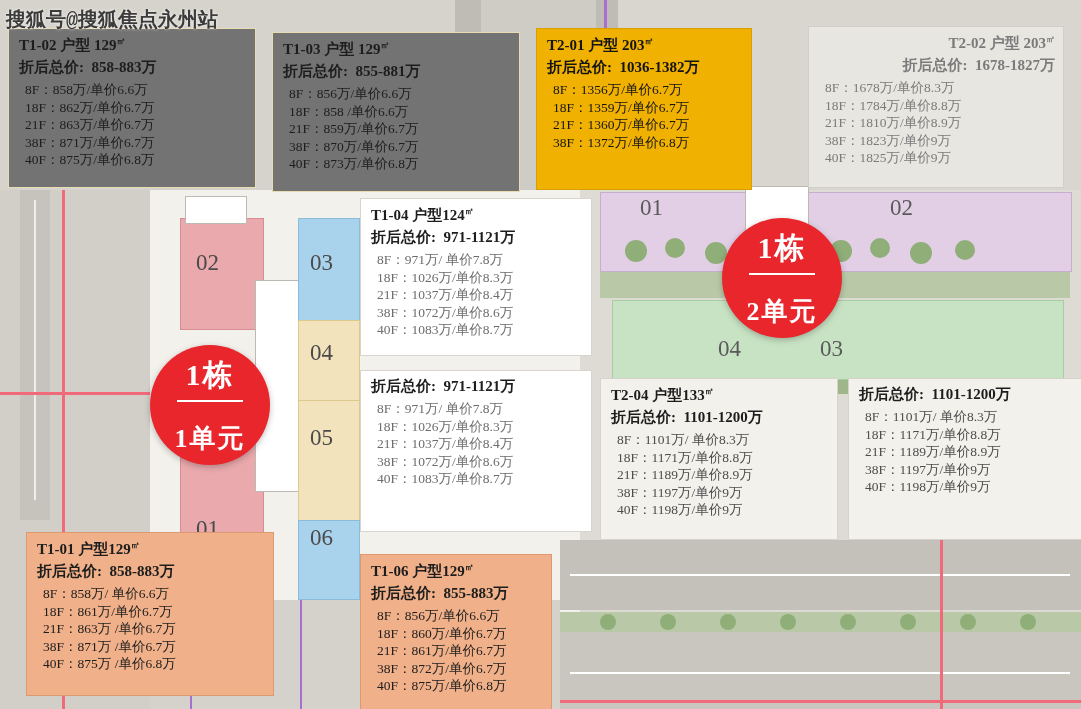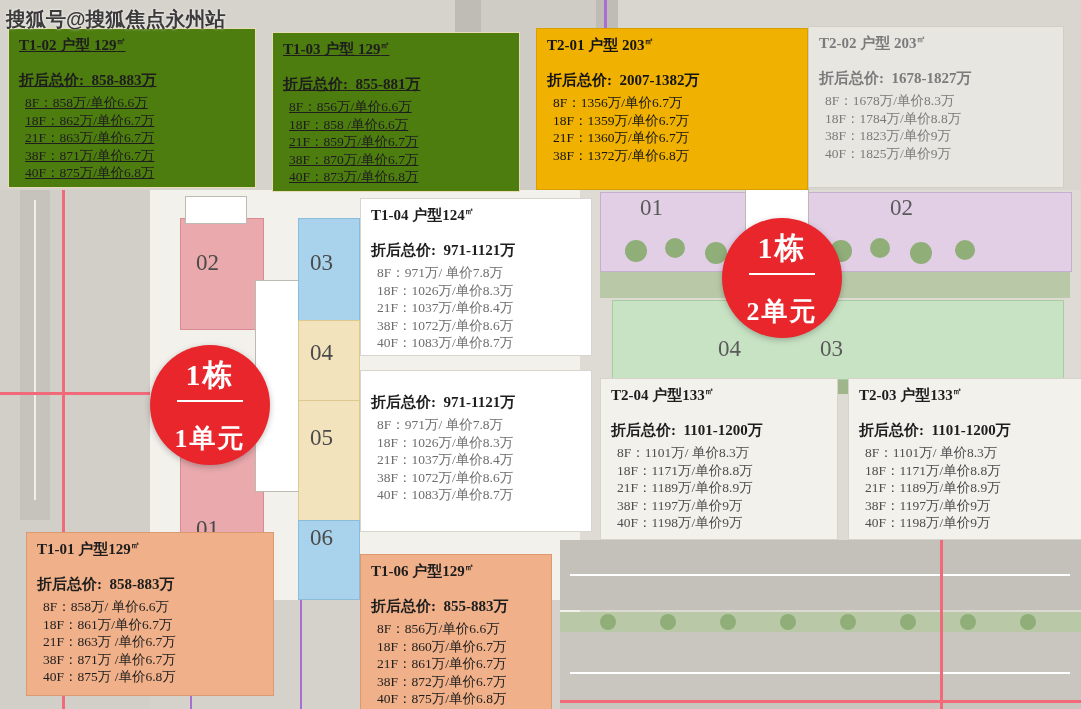--- a/index.html
+++ b/index.html
@@ -41,38 +41,38 @@
     align-items:center;justify-content:center;
     box-shadow:0 2px 6px rgba(0,0,0,.25);
   }
   .badge .b1{font-size:30px;font-weight:bold;font-family:"Liberation Serif",serif;letter-spacing:2px;}
   .badge .bar{width:66px;height:2px;background:#fff;margin:4px 0 3px;}
   .badge .b2{font-size:26px;font-weight:bold;font-family:"Liberation Serif",serif;letter-spacing:2px;margin-top:16px;}
 
   
   .card{position:absolute;padding:6px 8px 8px 8px;box-sizing:border-box;}
   .card .t{font-size:15px;font-weight:bold;margin:0 0 3px 2px;font-family:"Liberation Serif",serif;}
-  .card .p{font-size:15px;font-weight:bold;margin:16px 0 4px 2px;font-family:"Liberation Serif",serif;}
+  .card .p{font-size:15px;font-weight:bold;margin:0 0 4px 2px;font-family:"Liberation Serif",serif;}
   .card .row{font-size:13.5px;line-height:17.5px;margin-left:8px;font-family:"Liberation Serif",serif;}
   .sup{font-size:9px;vertical-align:super;}
 
   
-  .c-cream{background:#4d7c0f;border:1px solid #e8dcb5;color:#1d1d1d;text-decoration:underline;}
+  .c-cream{background:#737373;border:1px solid #e8dcb5;color:#1d1d1d;}
   .c-white{background:#ffffff;border:1px solid #d8d5ce;color:#1d1d1d;}
   .c-white .row{color:#6d6d6d;}
   .c-gold{background:#f0b100;border:1px solid #d79f00;color:#141414;}
   .c-gray{background:#e8e6e1;border:1px solid #d2cfc8;color:#7b7b7b;}
-  .c-gray .t,.c-gray .p{color:#7b7b7b;}
+  .c-gray .t,.c-gray .p{color:#7b7b7b;text-align:right;}
   .c-orange{background:#f0b089;border:1px solid #dd9a70;color:#1d1d1d;}
   .c-plain{background:#f2f1ec;border:1px solid #d6d3cc;color:#1d1d1d;}
   .c-plain .row{color:#4d4d4d;}
 
   
   .wm{position:absolute;left:6px;top:6px;font-size:20px;font-weight:bold;color:#3b3b3b;
-      text-shadow:0 0 3px rgba(255,255,255,.9);font-family:Liberation Sans, sans-serif;}
+      text-shadow:0 0 3px rgba(255,255,255,.9);font-family:Liberation Mono, monospace;}
 </style>
 </head>
 <body>
 
 <div id="stage">
 
   <div class="map">
 
     <div class="block" style="left:0;top:0;width:470px;height:190px;background:#d6d3cc;"></div>
     <div class="block" style="left:470px;top:0;width:140px;height:190px;background:#cfccc5;"></div>
@@ -171,34 +171,35 @@
   <div class="card c-cream" style="left:272px;top:32px;width:248px;height:160px;">
     <div class="t"><span>T1-03 户型 129</span><span class="sup">㎡</span></div>
     <div class="p"><span>折后总价:</span>&nbsp;&nbsp;<span>855-881万</span></div>
     <div class="row">8F：856万/单价6.6万</div>
     <div class="row">18F：858 /单价6.6万</div>
     <div class="row">21F：859万/单价6.7万</div>
     <div class="row">38F：870万/单价6.7万</div>
     <div class="row">40F：873万/单价6.8万</div>
   </div>
 
-  <div class="card c-gold" style="left:536px;top:28px;width:272px;height:162px;">
+  <div class="card c-gold" style="left:536px;top:28px;width:216px;height:162px;">
     <div class="t"><span>T2-01 户型 203</span><span class="sup">㎡</span></div>
-    <div class="p"><span>折后总价:</span>&nbsp;&nbsp;<span>2007-1382万</span></div>
+    <div class="p"><span>折后总价:</span>&nbsp;&nbsp;<span>1036-1382万</span></div>
     <div class="row">8F：1356万/单价6.7万</div>
     <div class="row">18F：1359万/单价6.7万</div>
     <div class="row">21F：1360万/单价6.7万</div>
     <div class="row">38F：1372万/单价6.8万</div>
   </div>
 
   <div class="card c-gray" style="left:808px;top:26px;width:256px;height:162px;">
     <div class="t"><span>T2-02 户型 203</span><span class="sup">㎡</span></div>
     <div class="p"><span>折后总价:</span>&nbsp;&nbsp;<span>1678-1827万</span></div>
     <div class="row">8F：1678万/单价8.3万</div>
     <div class="row">18F：1784万/单价8.8万</div>
+    <div class="row">21F：1810万/单价8.9万</div>
     <div class="row">38F：1823万/单价9万</div>
     <div class="row">40F：1825万/单价9万</div>
   </div>
 
   <div class="card c-white" style="left:360px;top:198px;width:232px;height:158px;">
     <div class="t"><span>T1-04 户型124</span><span class="sup">㎡</span></div>
     <div class="p"><span>折后总价:</span>&nbsp;&nbsp;<span>971-1121万</span></div>
     <div class="row">8F：971万/ 单价7.8万</div>
     <div class="row">18F：1026万/单价8.3万</div>
     <div class="row">21F：1037万/单价8.4万</div>
@@ -219,21 +220,20 @@
     <div class="t"><span>T2-04 户型133</span><span class="sup">㎡</span></div>
     <div class="p"><span>折后总价:</span>&nbsp;&nbsp;<span>1101-1200万</span></div>
     <div class="row">8F：1101万/ 单价8.3万</div>
     <div class="row">18F：1171万/单价8.8万</div>
     <div class="row">21F：1189万/单价8.9万</div>
     <div class="row">38F：1197万/单价9万</div>
     <div class="row">40F：1198万/单价9万</div>
   </div>
 
   <div class="card c-plain" style="left:848px;top:378px;width:238px;height:162px;">
-    <div class="t"><span>T2-03 户型133</span><span class="sup">㎡</span></div>
     <div class="p"><span>折后总价:</span>&nbsp;&nbsp;<span>1101-1200万</span></div>
     <div class="row">8F：1101万/ 单价8.3万</div>
     <div class="row">18F：1171万/单价8.8万</div>
     <div class="row">21F：1189万/单价8.9万</div>
     <div class="row">38F：1197万/单价9万</div>
     <div class="row">40F：1198万/单价9万</div>
   </div>
 
   <div class="card c-orange" style="left:26px;top:532px;width:248px;height:164px;">
     <div class="t"><span>T1-01 户型129</span><span class="sup">㎡</span></div>

